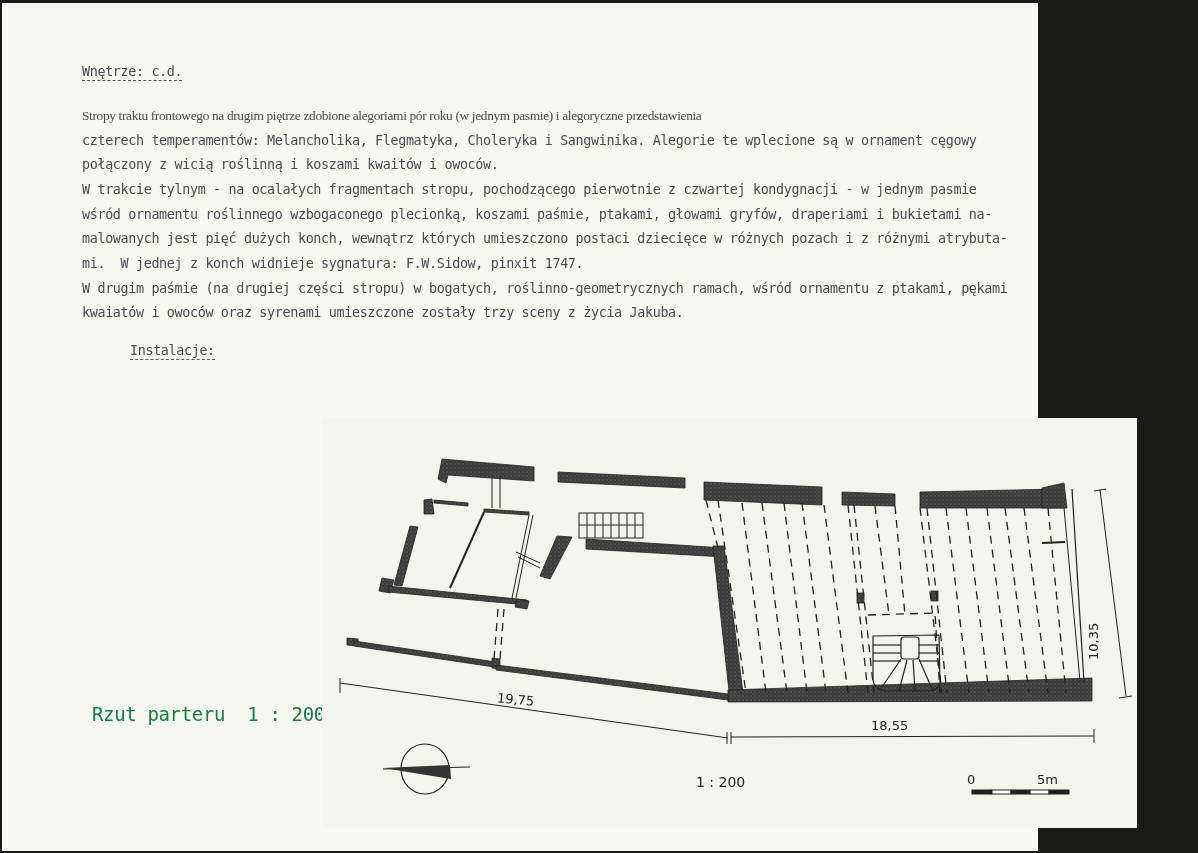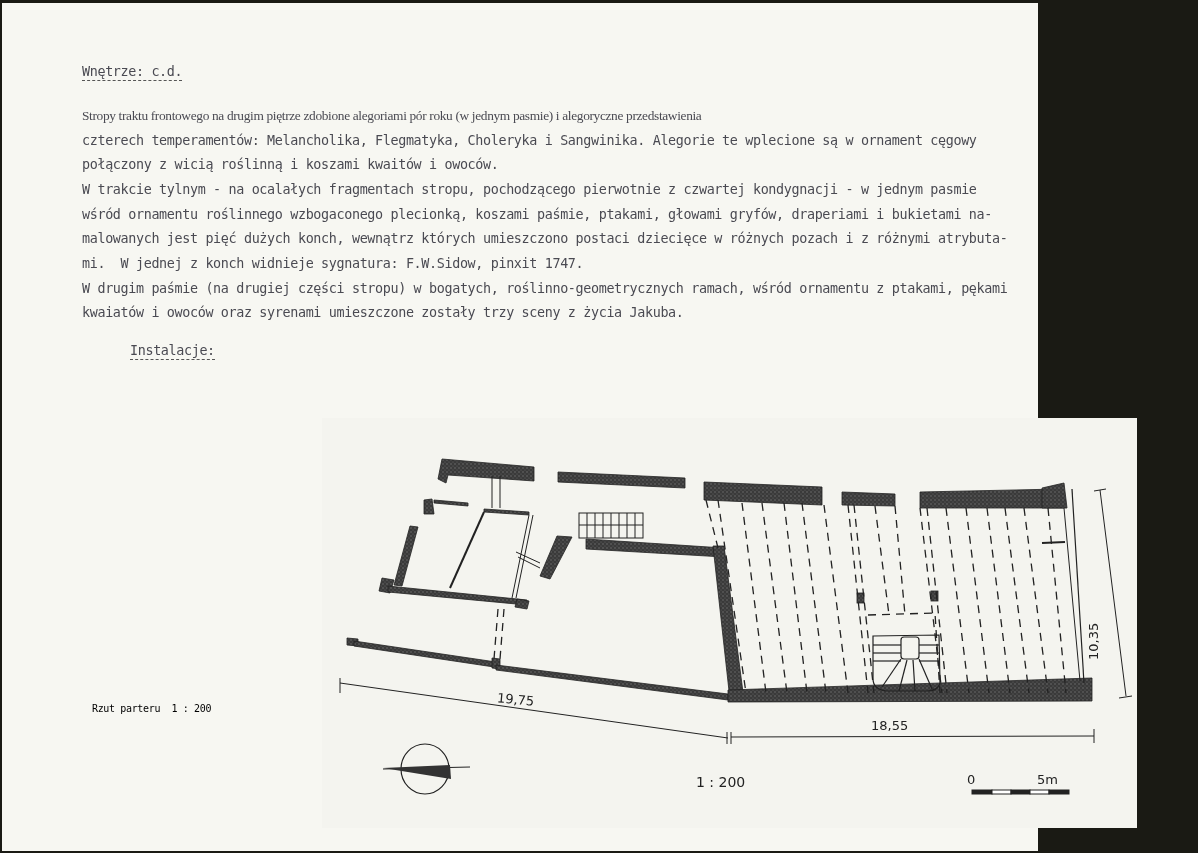--- a/index.html
+++ b/index.html
@@ -2,21 +2,21 @@
 <html><head>
 <meta charset="utf-8">
 <style>
   html,body{margin:0;padding:0;}
   body{width:1198px;height:853px;background:#1a1a14;position:relative;overflow:hidden;font-family:"DejaVu Sans Mono","Liberation Mono",monospace;}
   .page{position:absolute;left:2px;top:3px;width:1036px;height:848px;background:#f7f7f2;}
   .txt{position:absolute;color:#4a4a52;font-size:13.4px;letter-spacing:-0.35px;white-space:pre;line-height:24.5px;}
   .heading{position:absolute;color:#4a4a52;font-size:13.4px;letter-spacing:-0.35px;white-space:pre;border-bottom:1.5px dashed #555;padding-bottom:1px;}
   .plan-area{position:absolute;left:320px;top:415px;width:815px;height:410px;background:#f4f4ef;}
   .dim{position:absolute;font-family:"DejaVu Sans","Liberation Sans",sans-serif;font-size:13px;color:#222;}
-  .caption{position:absolute;color:#000000;font-size:10px;letter-spacing:-0.35px;white-space:pre;}
+  .caption{position:absolute;color:#15803d;font-size:19px;letter-spacing:-0.35px;white-space:pre;}
 </style>
 </head>
 <body>
 
 <div class="page">
 
   <div class="heading" style="left:80px;top:61px;">Wnętrze: c.d.</div>
 
   <div>
     <div class="txt" style="left:80px;top:101px;font-family:Liberation Serif, serif;">Stropy traktu frontowego na drugim piętrze zdobione alegoriami pór roku (w jednym pasmie) i alegoryczne przedstawienia</div>

